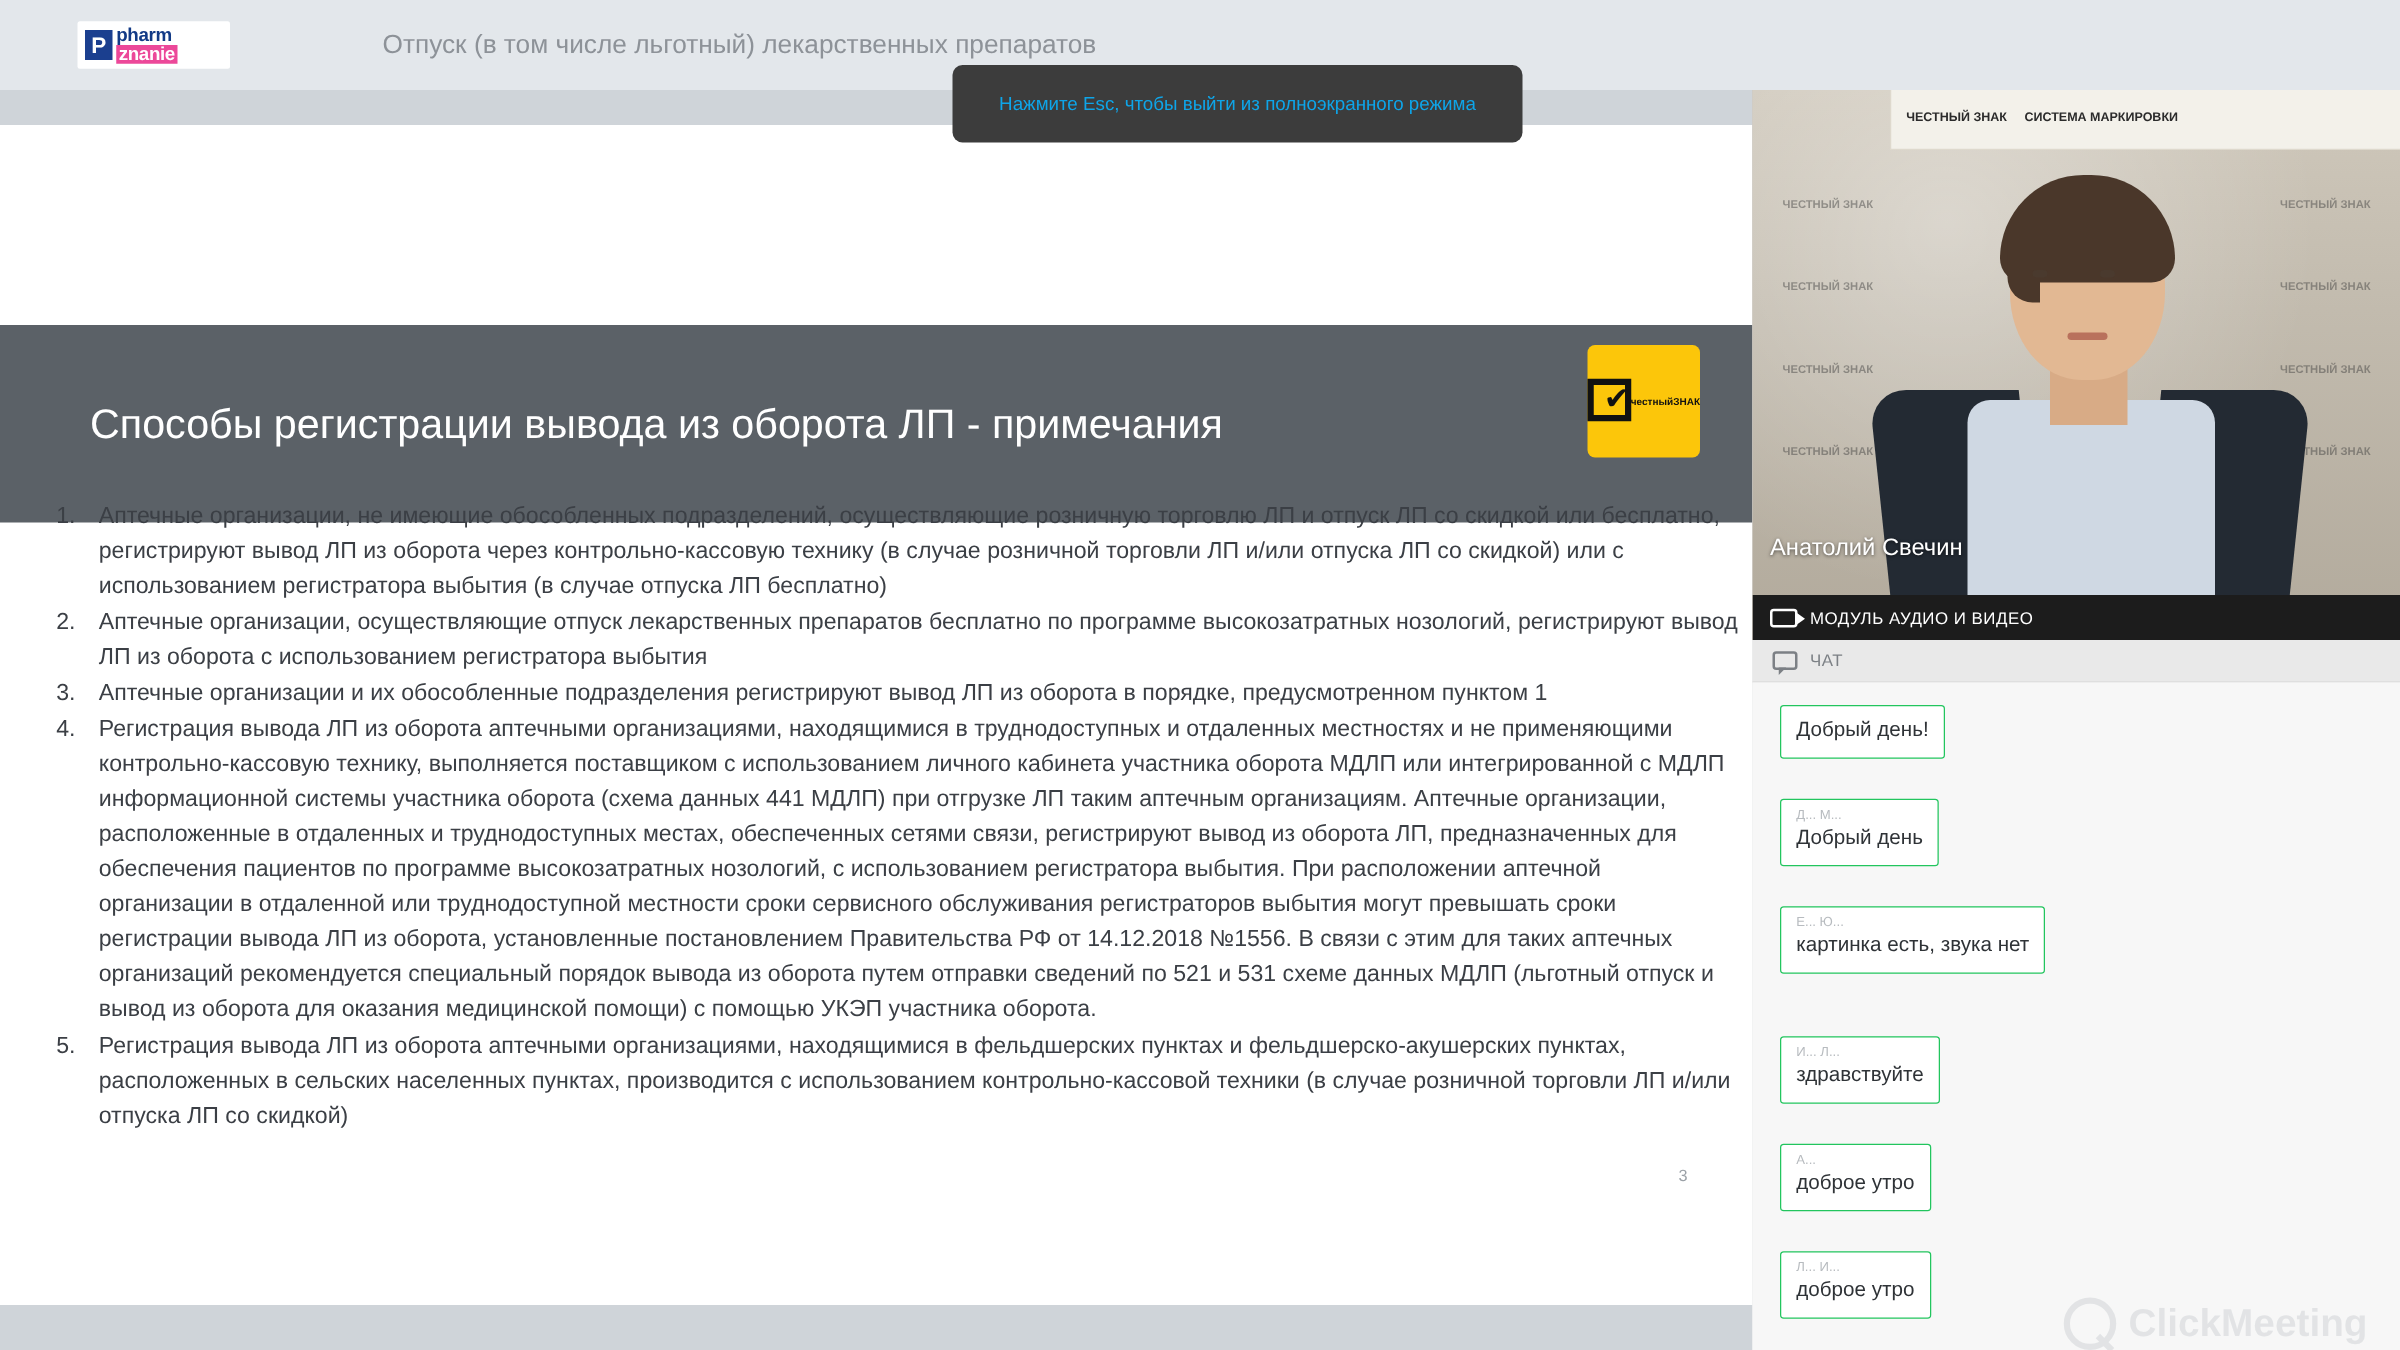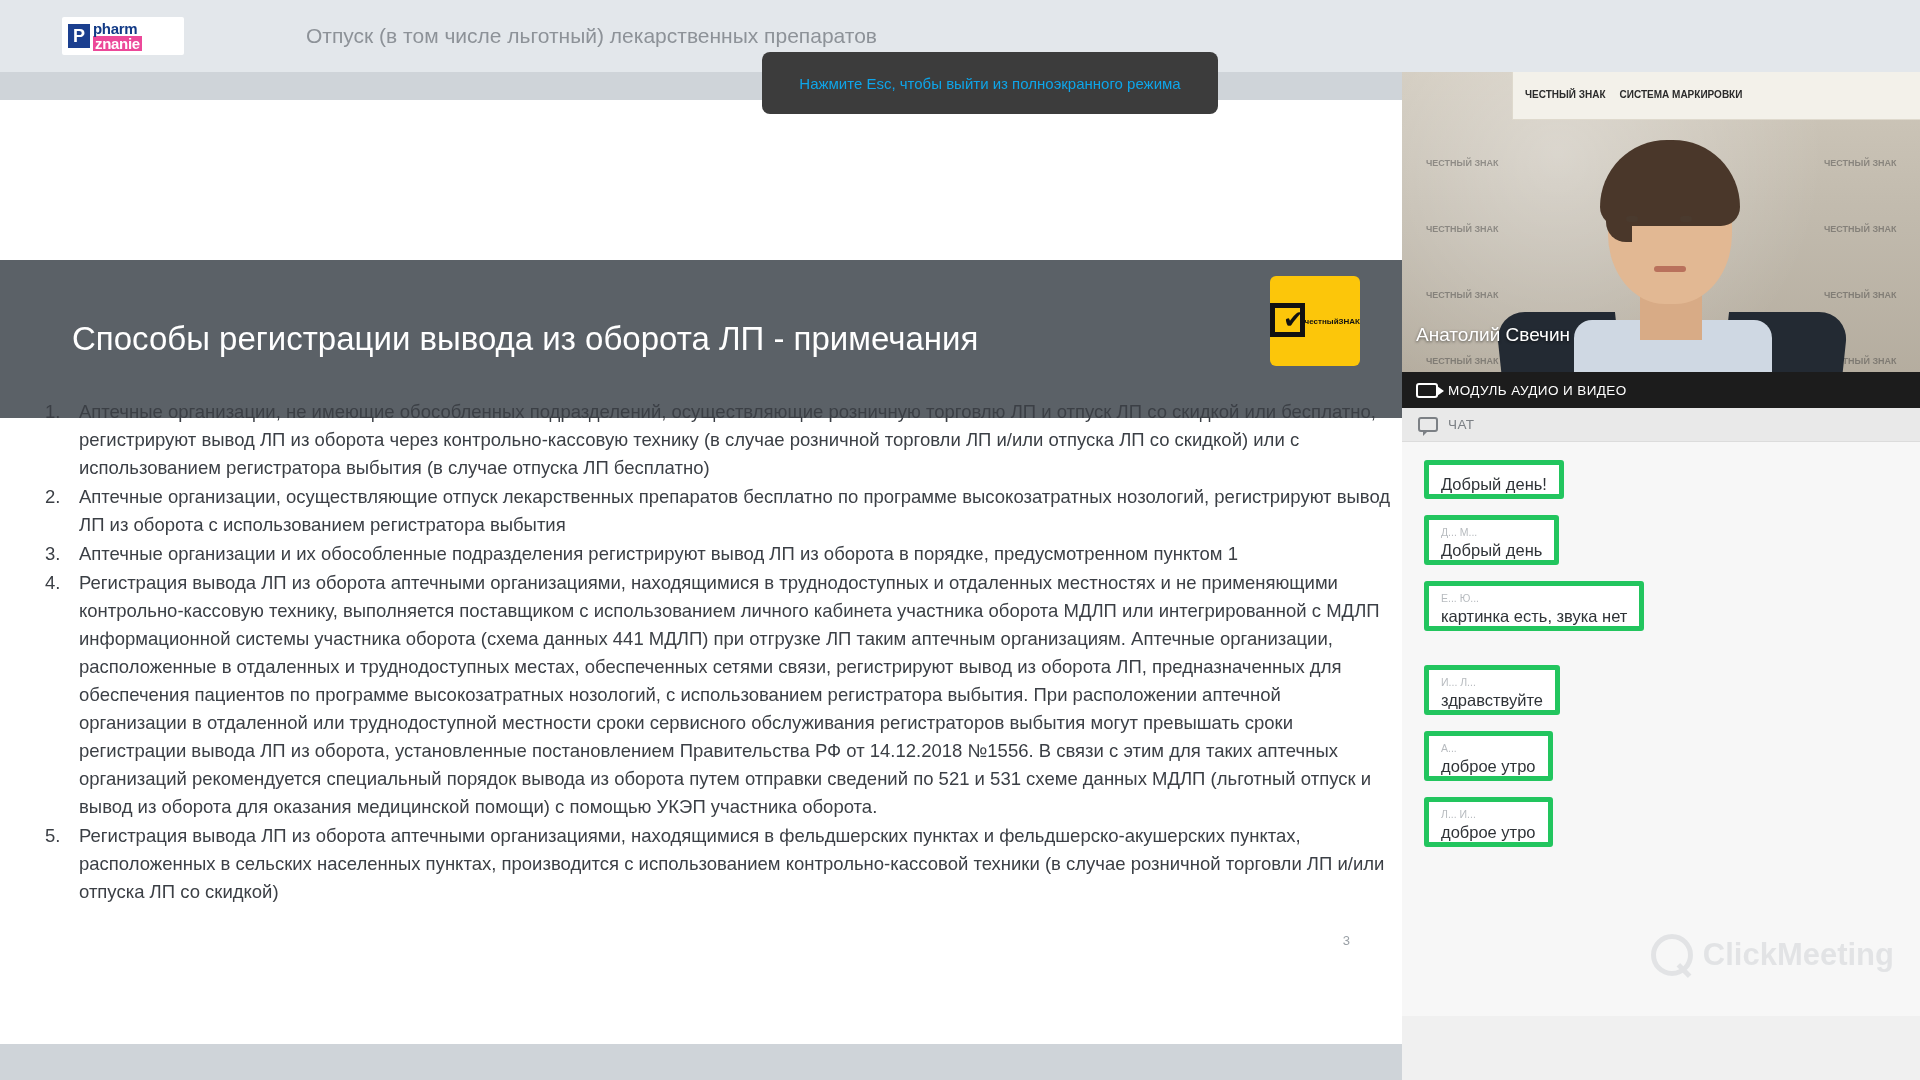--- a/index.html
+++ b/index.html
@@ -136,21 +136,21 @@
   }
 
   
   .right-panel {
     position: absolute; left: 1402px; top: 72px;
     width: 518px; height: 1008px;
     background: #f0f0f0;
   }
   .video {
     position: relative;
-    width: 518px; height: 336px;
+    width: 518px; height: 440px;
     background: #b9b2a6;
     overflow: hidden;
   }
   .video-bg {
     position: absolute; inset: 0;
     background:
       radial-gradient(circle at 30% 24%, rgba(255,255,255,.35), transparent 60%),
       linear-gradient(180deg,#cfc8bb 0%, #c2bbae 40%, #b2aa9c 100%);
   }
   .banner-strip {
@@ -256,25 +256,25 @@
 
   .chat-body {
     position: relative;
     height: 574px;
     background: #f7f7f7;
     padding: 18px 0 0 22px;
     overflow: hidden;
   }
   .msg {
     background: #ffffff;
-    border: 5px solid #22c55e;
+    border: 1px solid #22c55e;
     border-radius: 3px;
     display: inline-block;
-    padding: 6px 12px 0 12px;
-    margin-bottom: 16px;
+    padding: 6px 12px 12px 12px;
+    margin-bottom: 32px;
   }
   .msg .who {
     display: block;
     font-size: 10.5px; color: #b7bbbf; line-height: 13px; margin-bottom: 2px;
   }
   .msg .txt {
     display: block;
     font-size: 16.5px; color: #2f3337;
   }
   .msg.no-who { padding-top: 10px; }

